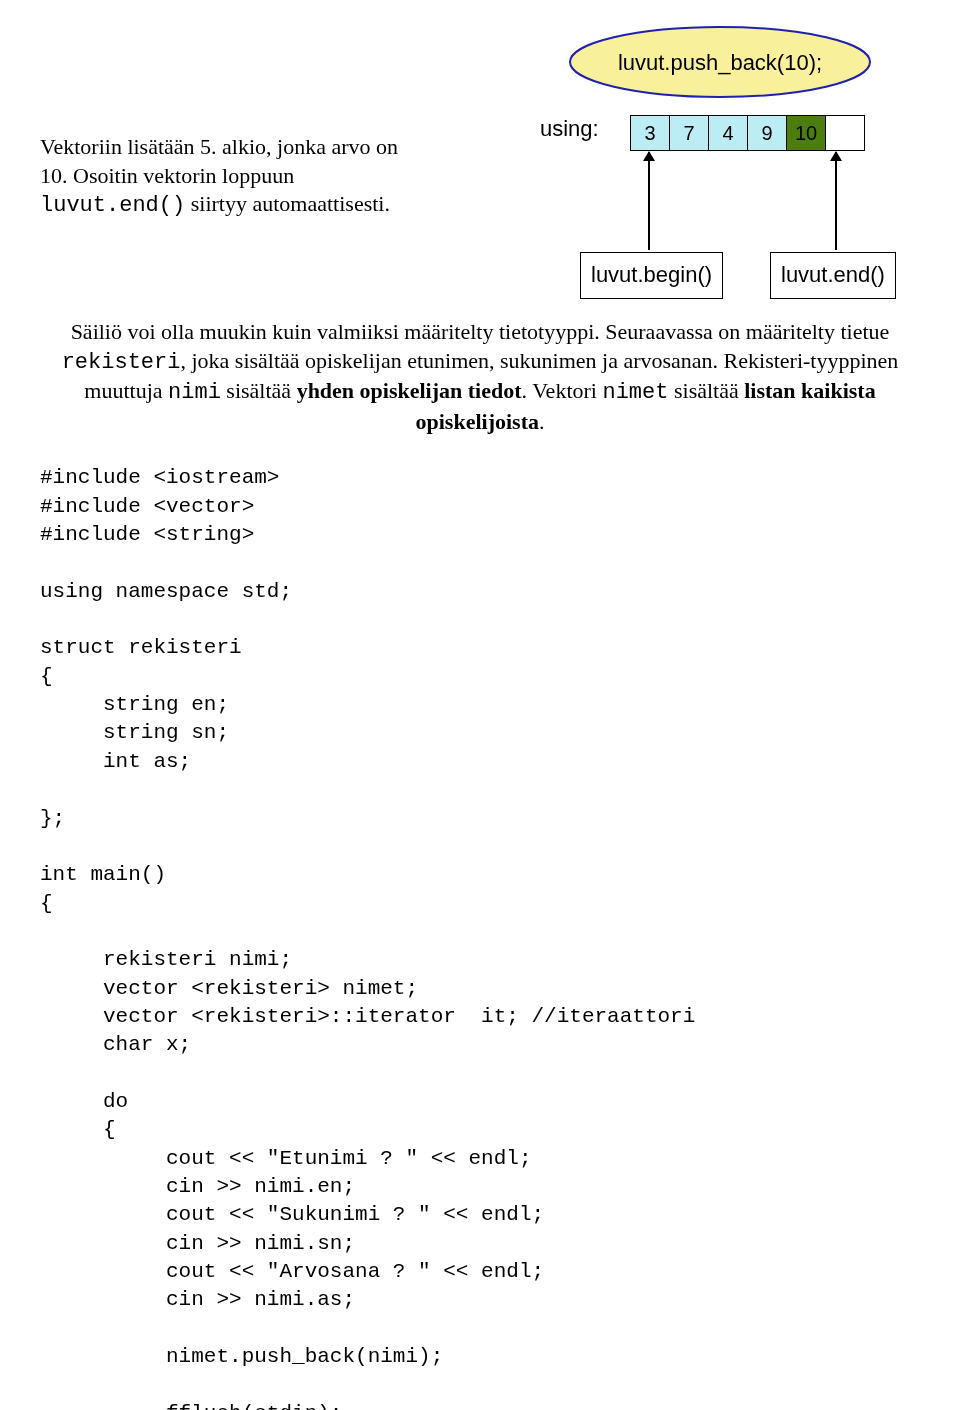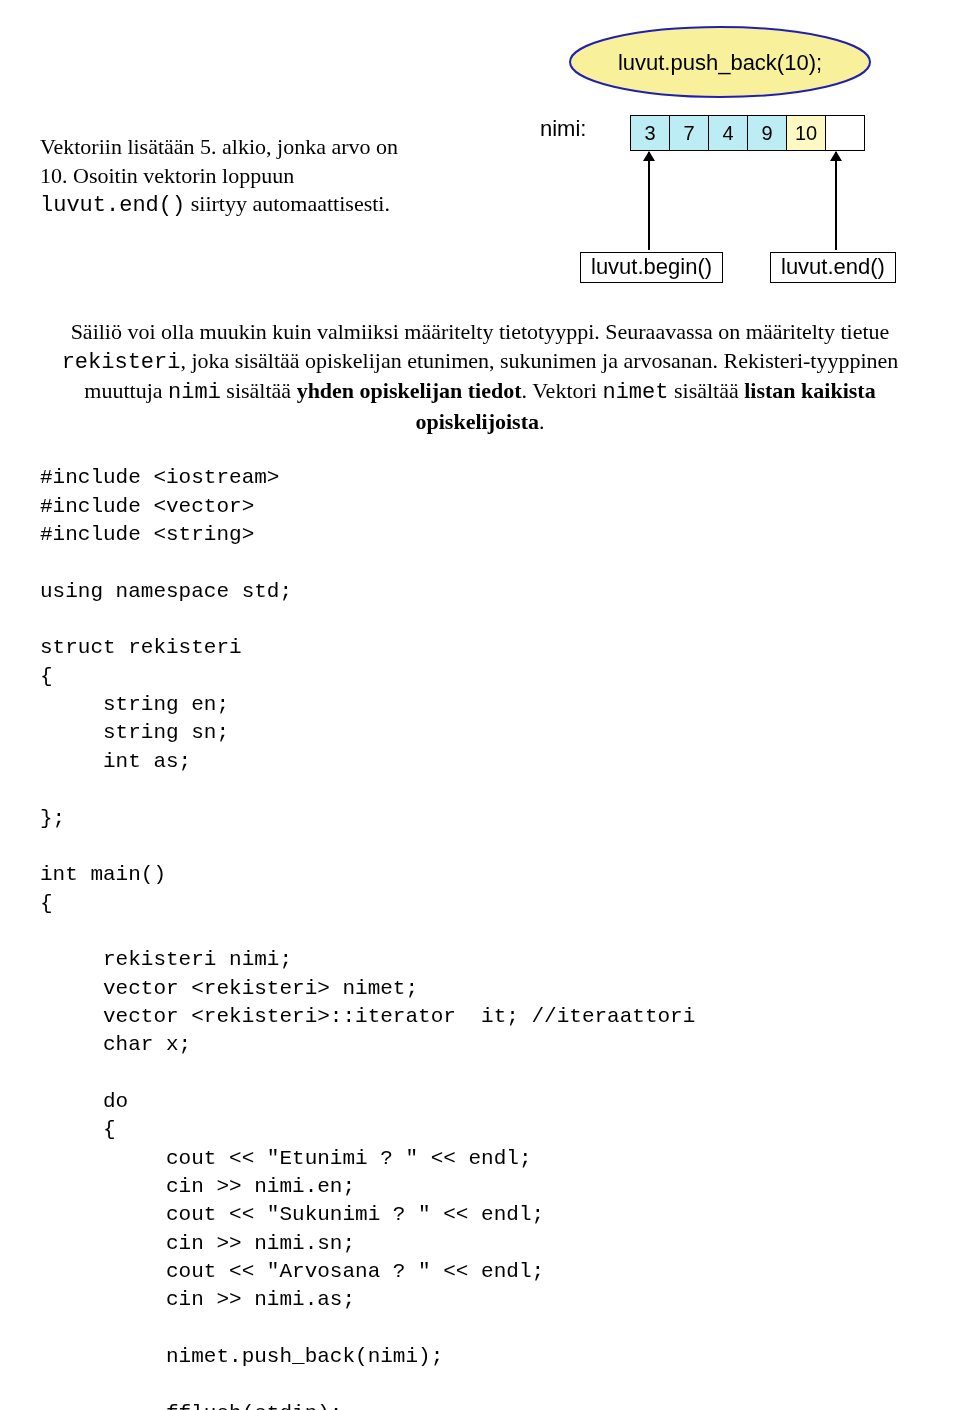--- a/index.html
+++ b/index.html
@@ -53,21 +53,21 @@
   .cells td {
     border: 1px solid #000;
     width: 36px;
     height: 32px;
     text-align: center;
     font-family: Arial, sans-serif;
     font-size: 20px;
     background: #bdedf4;
   }
   .cells td.new {
-    background: #fef9c3;
+    background: #4d7c0f;
     margin-left: 48px;
   }
   .cells td.empty {
     background: #fff;
   }
   .arrow {
     position: absolute;
     width: 2px;
     background: #000;
   }
@@ -86,21 +86,21 @@
     height: 98px;
   }
   .arrow-end {
     left: 795px;
     top: 122px;
     height: 98px;
   }
   .boxlabel {
     position: absolute;
     border: 1px solid #000;
-    padding: 0 10px;
+    padding: 8px 10px;
     font-family: Arial, sans-serif;
     font-size: 22px;
     background: #fff;
   }
   .box-begin {
     left: 540px;
     top: 222px;
   }
   .box-end {
     left: 730px;
@@ -126,21 +126,21 @@
 
   <div class="para2">
     <span>Vektoriin lisätään 5. alkio, jonka arvo on 10. Osoitin vektorin loppuun </span><span class="mono">luvut.end()</span><span> siirtyy automaattisesti.</span>
   </div>
 
   <svg class="ellipse-svg" width="320" height="80">
     <ellipse cx="160" cy="40" rx="150" ry="35" fill="#f8f09b" stroke="#2020b0" stroke-width="2"></ellipse>
     <text x="160" y="48" text-anchor="middle" font-family="Arial" font-size="22" fill="#000">luvut.push_back(10);</text>
   </svg>
 
-  <div class="label-luvut">nimi:</div>
+  <div class="label-luvut">using:</div>
 
   <table class="cells">
     <tbody>
         <tr>
       <td>3</td>
       <td>7</td>
       <td>4</td>
       <td>9</td>
       <td class="new">10</td>
       <td class="empty"></td>

